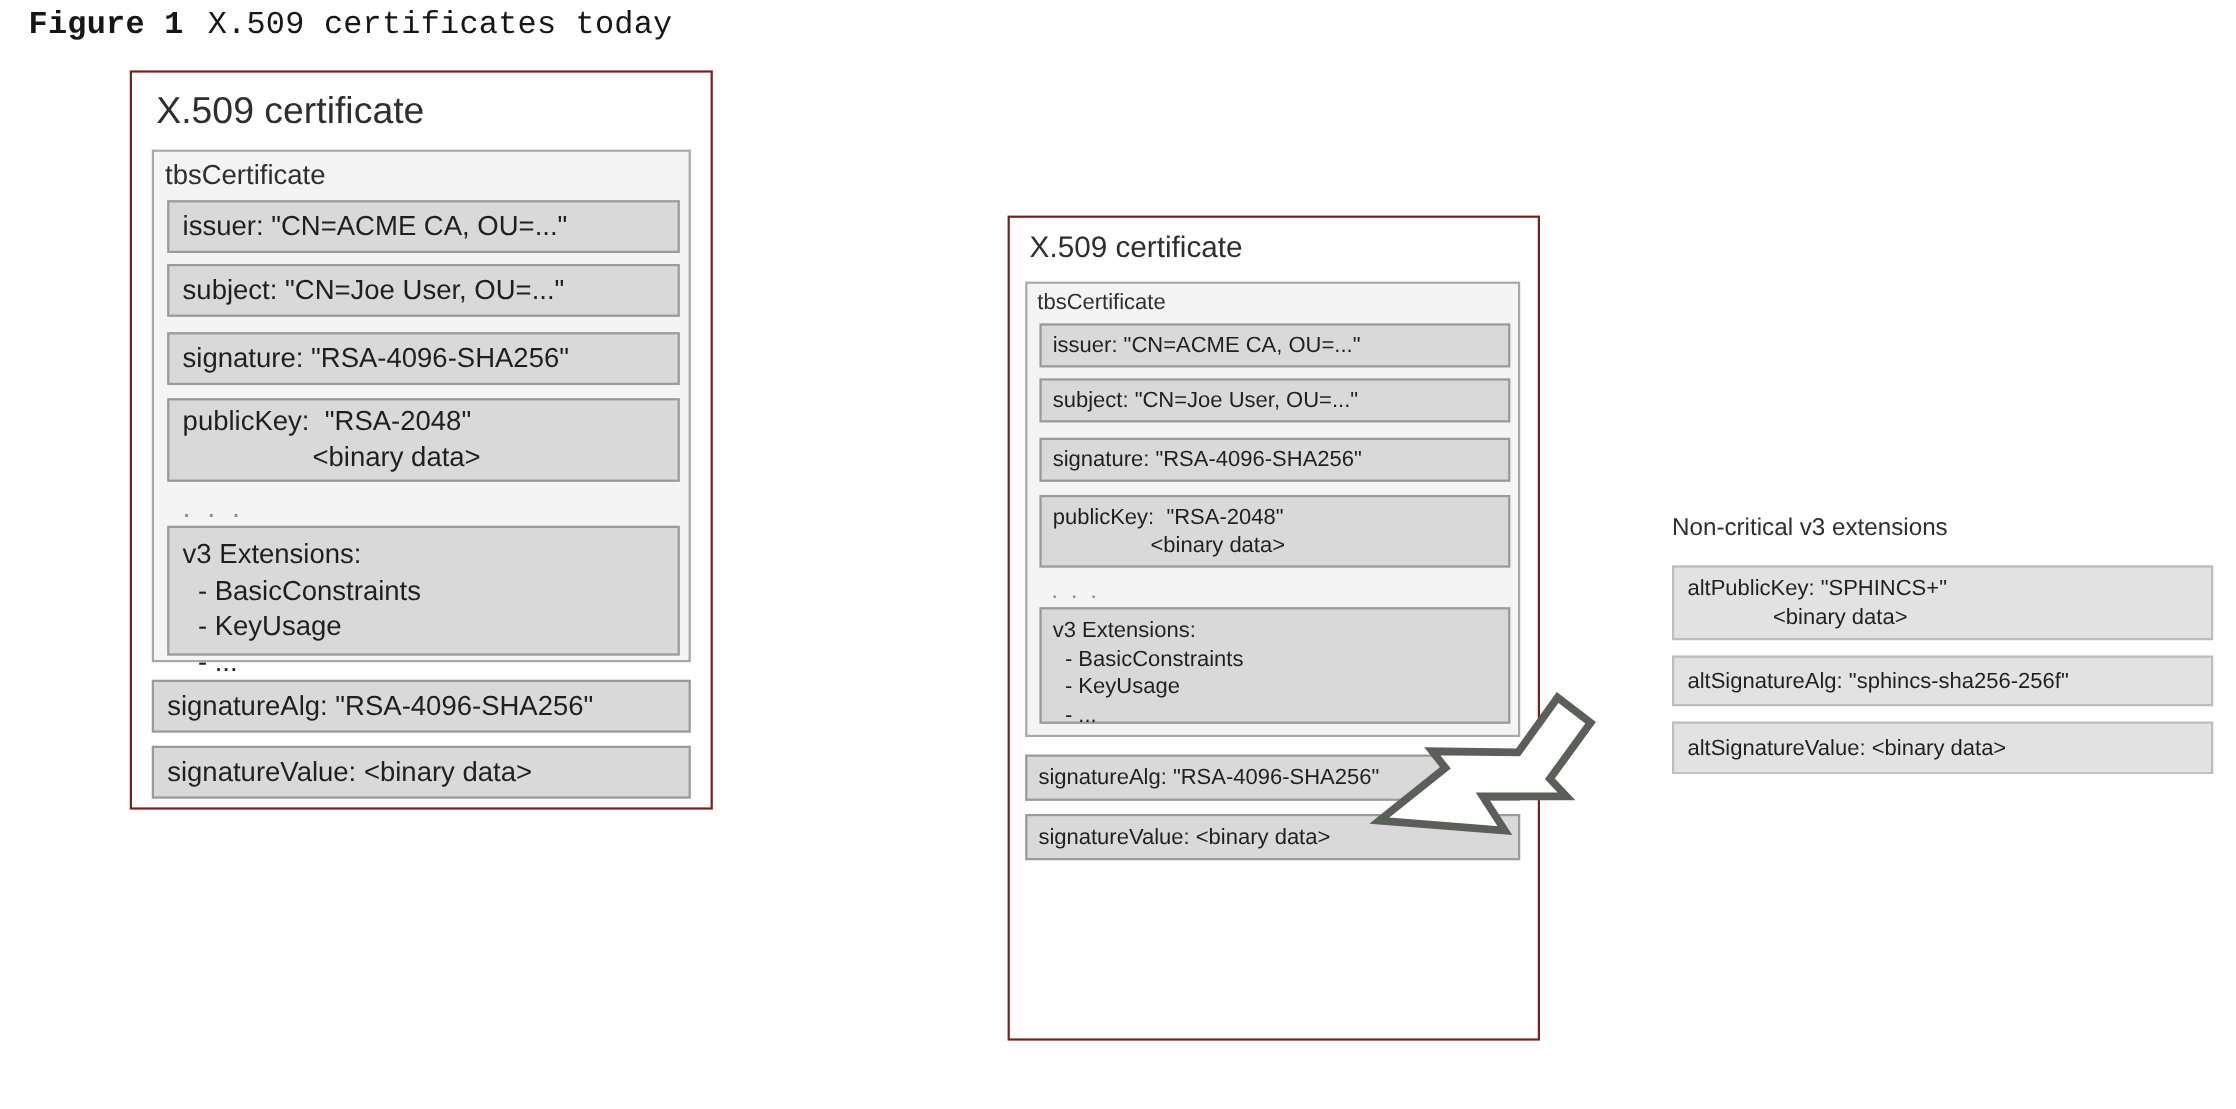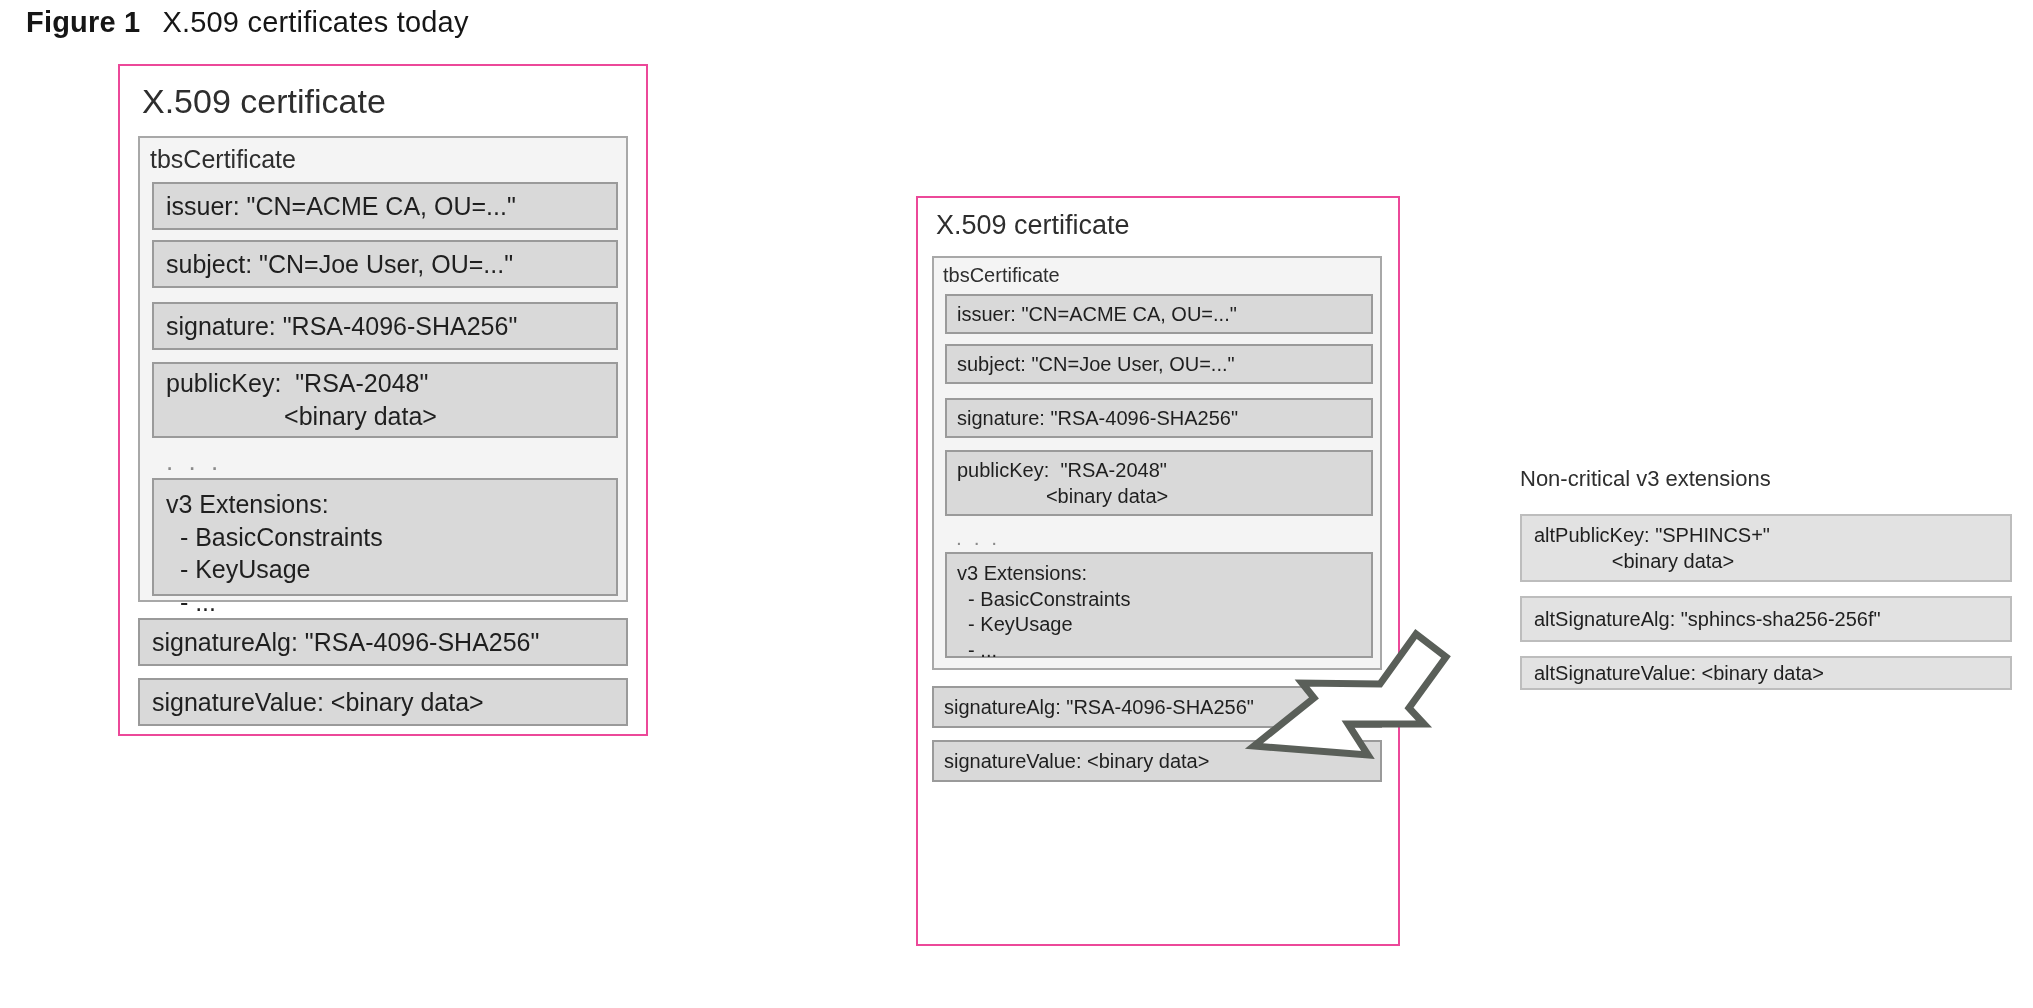--- a/index.html
+++ b/index.html
@@ -8,38 +8,38 @@
     background:#ffffff;
     font-family:"Liberation Sans", sans-serif;
     overflow:hidden;
     position:relative;
   }
   .stage{position:absolute;inset:0;}
 
   
   .caption{
     position:absolute;
-    font-family:Liberation Sans, sans-serif;
+    font-family:Liberation Mono, monospace;
     color:#161616;
     white-space:nowrap;
     text-align:center;
   }
   .caption .lbl{font-weight:bold;}
   .caption .txt{font-weight:normal;}
 
   #cap1{left:26px;top:6px;font-size:29px;letter-spacing:.2px;}
   #cap1 .txt{margin-left:22px;}
   #cap2{left:910px;top:118px;font-size:33px;letter-spacing:.2px;}
   #cap2 .txt{margin-left:26px;}
 
   
   .cert-outer{
     position:absolute;
     background:#ffffff;
-    border:2px solid #ec4899;
+    border:2px solid #7f1d1d;
     box-sizing:border-box;
   }
   .cert-title{
     color:#2e2e2e;
     white-space:nowrap;
   }
   .tbs-panel{
     background:#f4f4f4;
     border:2px solid #a8a8a8;
     box-sizing:border-box;
@@ -100,21 +100,21 @@
   #ext-group{position:absolute;left:1520px;top:466px;width:500px;filter:blur(.45px);}
   #ext-group .ext-heading{
     position:absolute;left:0;top:0;font-size:22px;color:#2e2e2e;white-space:nowrap;
   }
   #ext-group .field{
     position:absolute;left:0;width:492px;font-size:20px;padding-left:12px;
     background:#e2e2e2;border:2px solid #bdbdbd;
   }
   #ext-group .e-pub {top:48px;height:68px;line-height:1.30;}
   #ext-group .e-alg {top:130px;height:46px;}
-  #ext-group .e-val {top:190px;height:34px;}
+  #ext-group .e-val {top:190px;height:48px;}
 
   
   #arrow{position:absolute;left:1232px;top:620px;width:300px;height:190px;}
   #arrow svg{display:block;width:100%;height:100%;}
 </style>
 </head>
 <body>
 
 <div class="stage">
 

